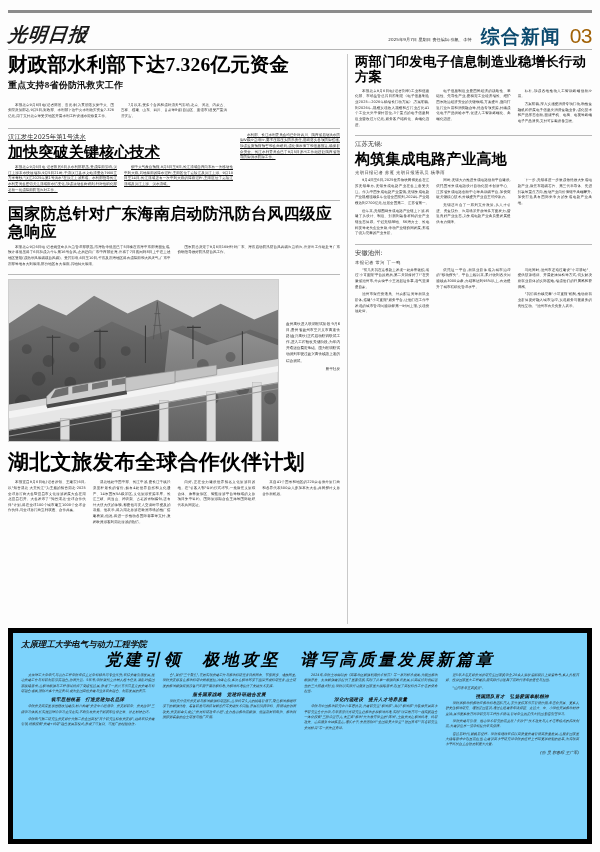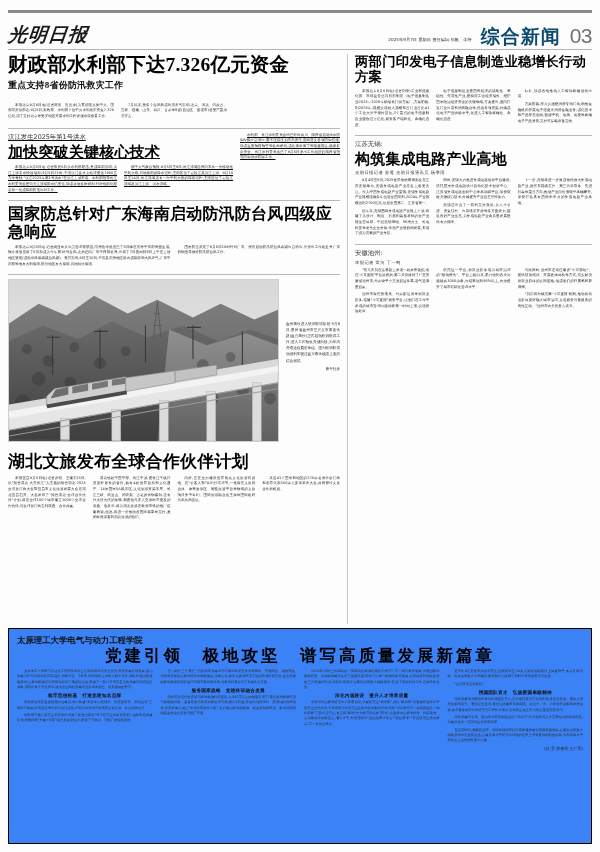--- a/index.html
+++ b/index.html
@@ -58,21 +58,21 @@
     font-size:19px;
     font-weight:700;
     color:#0c4a6e;
     letter-spacing:1px;
     line-height:1;
   }
   .page-no{
     font-family:"Liberation Sans",sans-serif;
     font-size:21px;
     font-weight:400;
-    color:#737373;
+    color:#a16207;
     line-height:1;
     letter-spacing:-0.5px;
   }
   .masthead-rule-bot{
     position:absolute;left:8px;right:8px;top:49px;
     height:1px;background:#b5b5b5;
   }
   
   .content{
     position:absolute;top:54px;left:8px;right:8px;bottom:8px;
@@ -128,24 +128,25 @@
     color:#2b2b2b;word-break:break-all;
     font-family:"DejaVu Sans","Liberation Sans",sans-serif;
   }
   .photo-credit{
     font-size:3.6px;text-align:right;color:#2b2b2b;margin-top:2px;
     font-family:"DejaVu Sans","Liberation Sans",sans-serif;
   }
   
   .feature{
     position:absolute;left:0;right:0;bottom:0;
-    border:1px solid #000000;
+    border:5px solid #000000;
     box-sizing:border-box;
     padding:6px 8px 4px 8px;
-    background:#3b82f6;
+    background:#7dd3fc;
+    font-style:italic;
   }
   .feature-org{
     font-size:8.4px;font-weight:700;color:#111;margin:0 0 1px 0;
   }
   .feature-title{
     font-size:16.5px;font-weight:700;text-align:center;
     letter-spacing:3px;margin:0 0 4px 0;color:#000;
     line-height:1.1;
   }
   .feature-sub{
@@ -331,21 +332,21 @@
             <path d="M0 160 L120 163 L0 163 Z" fill="#4d4d4d" opacity="0.5"></path>
           </svg>
         </div>
         <div style="flex:0 0 54px;padding-top:38px;">
           <p class="photo-caption">盘州高铁进入联调联试阶段 9月6日,贵州省盘州市至兴义市高速铁路(盘兴高铁)正式启动联调联试工作,进入工程验收关键阶段,为年内开通运营奠定基础。图为联调联试动测列车驶过盘兴高铁线路上速的综合测试。</p>
           <div class="photo-credit">新华社发</div>
         </div>
       </div>
 
       <div style="margin-top:10px;">
-        <h2 class="hl" style="font-size:17px;">湖北文旅发布全球合作伙伴计划</h2>
+        <h2 class="hl" style="font-size:21px;font-family:Liberation Mono, monospace;">湖北文旅发布全球合作伙伴计划</h2>
         <div class="cols" style="margin-top:4px;">
           <div class="col">
               <p class="bt bt-indent">本报宜昌9月6日电(记者张锐、王建宏)6日,以"知音湖北 大美长江"为主题的知音湖北·2025全球旅行商大会暨宜昌市文化旅游发展大会在湖北宜昌召开。大会发布了"知音湖北·全球合作伙伴"计划,将在全球100个城市建立1000个全球合作伙伴,与全球旅行商互利双惠、合作共赢。</p>
             </div>
           <div class="col">
               <p class="bt bt-indent">湖北地处中国中部、长江中游,是长江干线径流里程最长的省份,拥有4处世界自然和文化遗产、14家国家5A级景区,文化旅游资源丰厚。长江三峡、武当山、神农架、古老的青铜编钟,还有外大侠大侠的体魄,都是他与友人交谈时常提及的话题。他表示,将为湖北旅游在欧洲市场的推广搭建桥梁,他说,将进一步推动各国际赛事等支持,激发欧洲游客到湖北旅游的热情。</p>
             </div>
           <div class="col">
             <p class="bt bt-indent">向好,正在全力建设世界知名文化旅游目的地。在"引客入鄂"签约仪式环节,一批聚焦文旅综合体、康养度假区、智慧旅游平台等领域的文旅项目集中签约。国际旅游期合会主席等国际组织代表共同见证。</p>
           </div>

